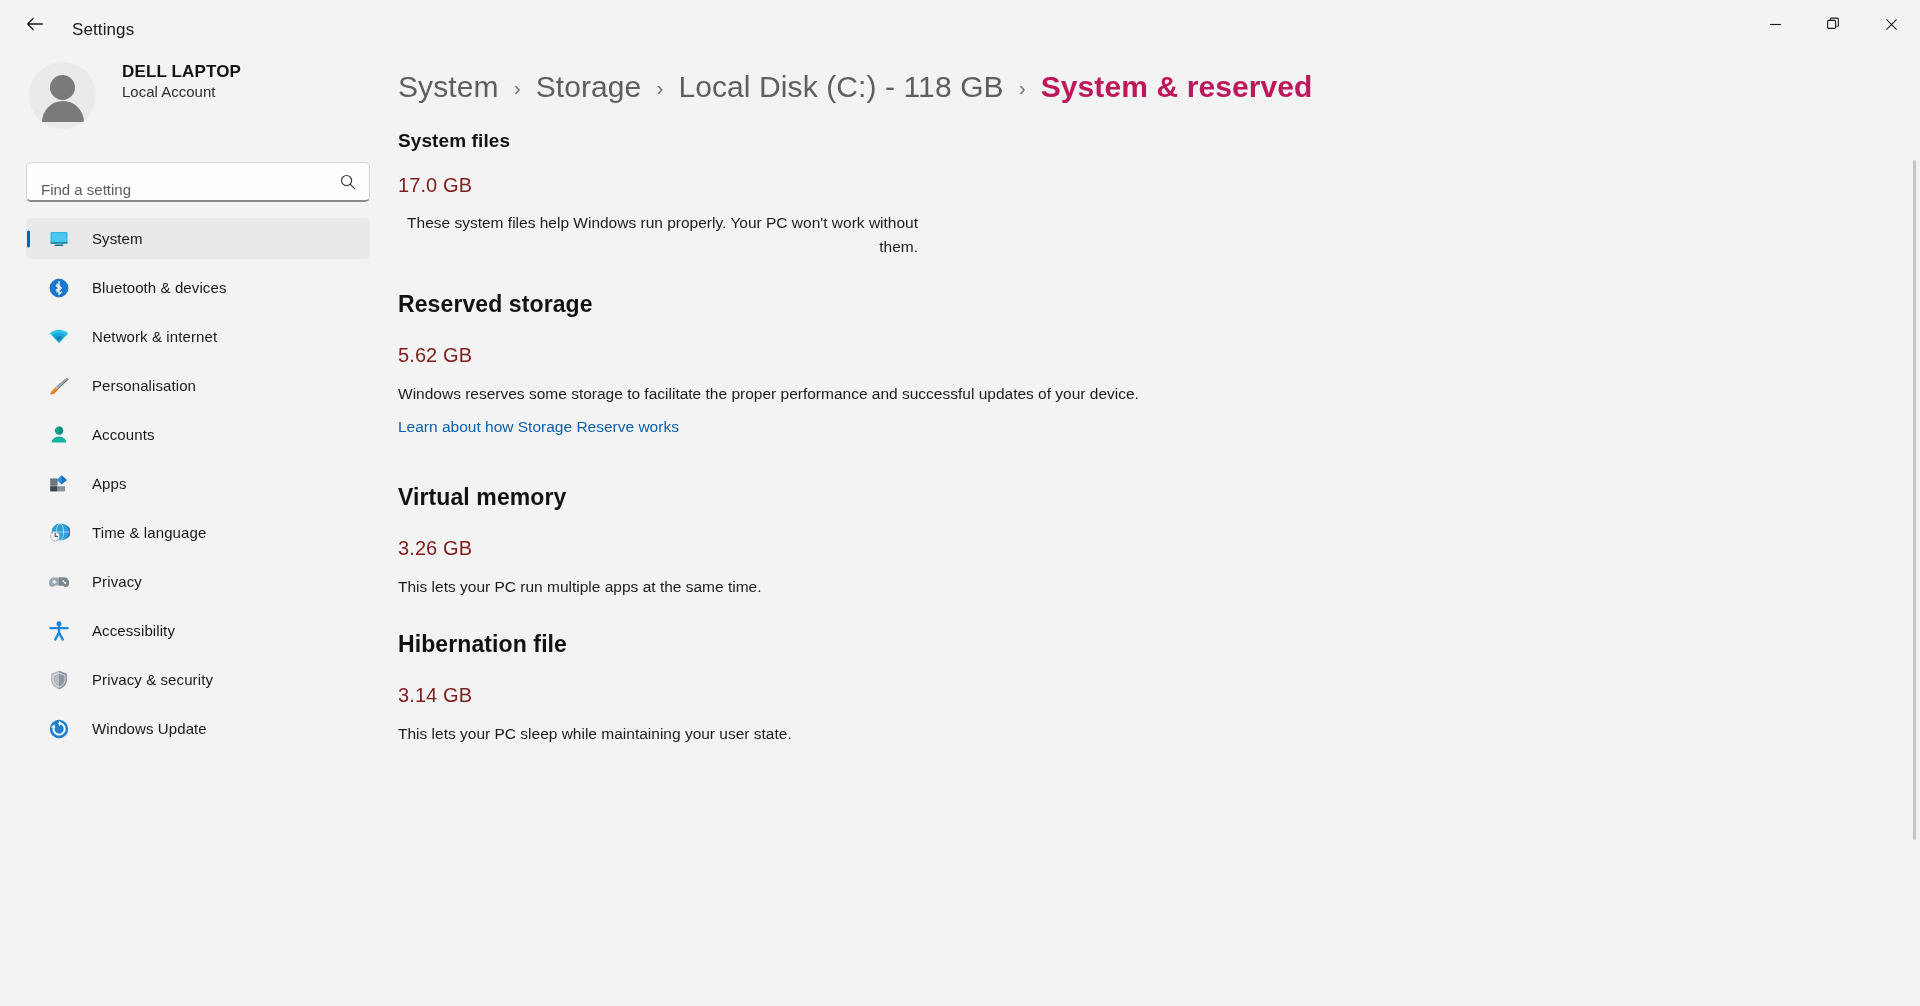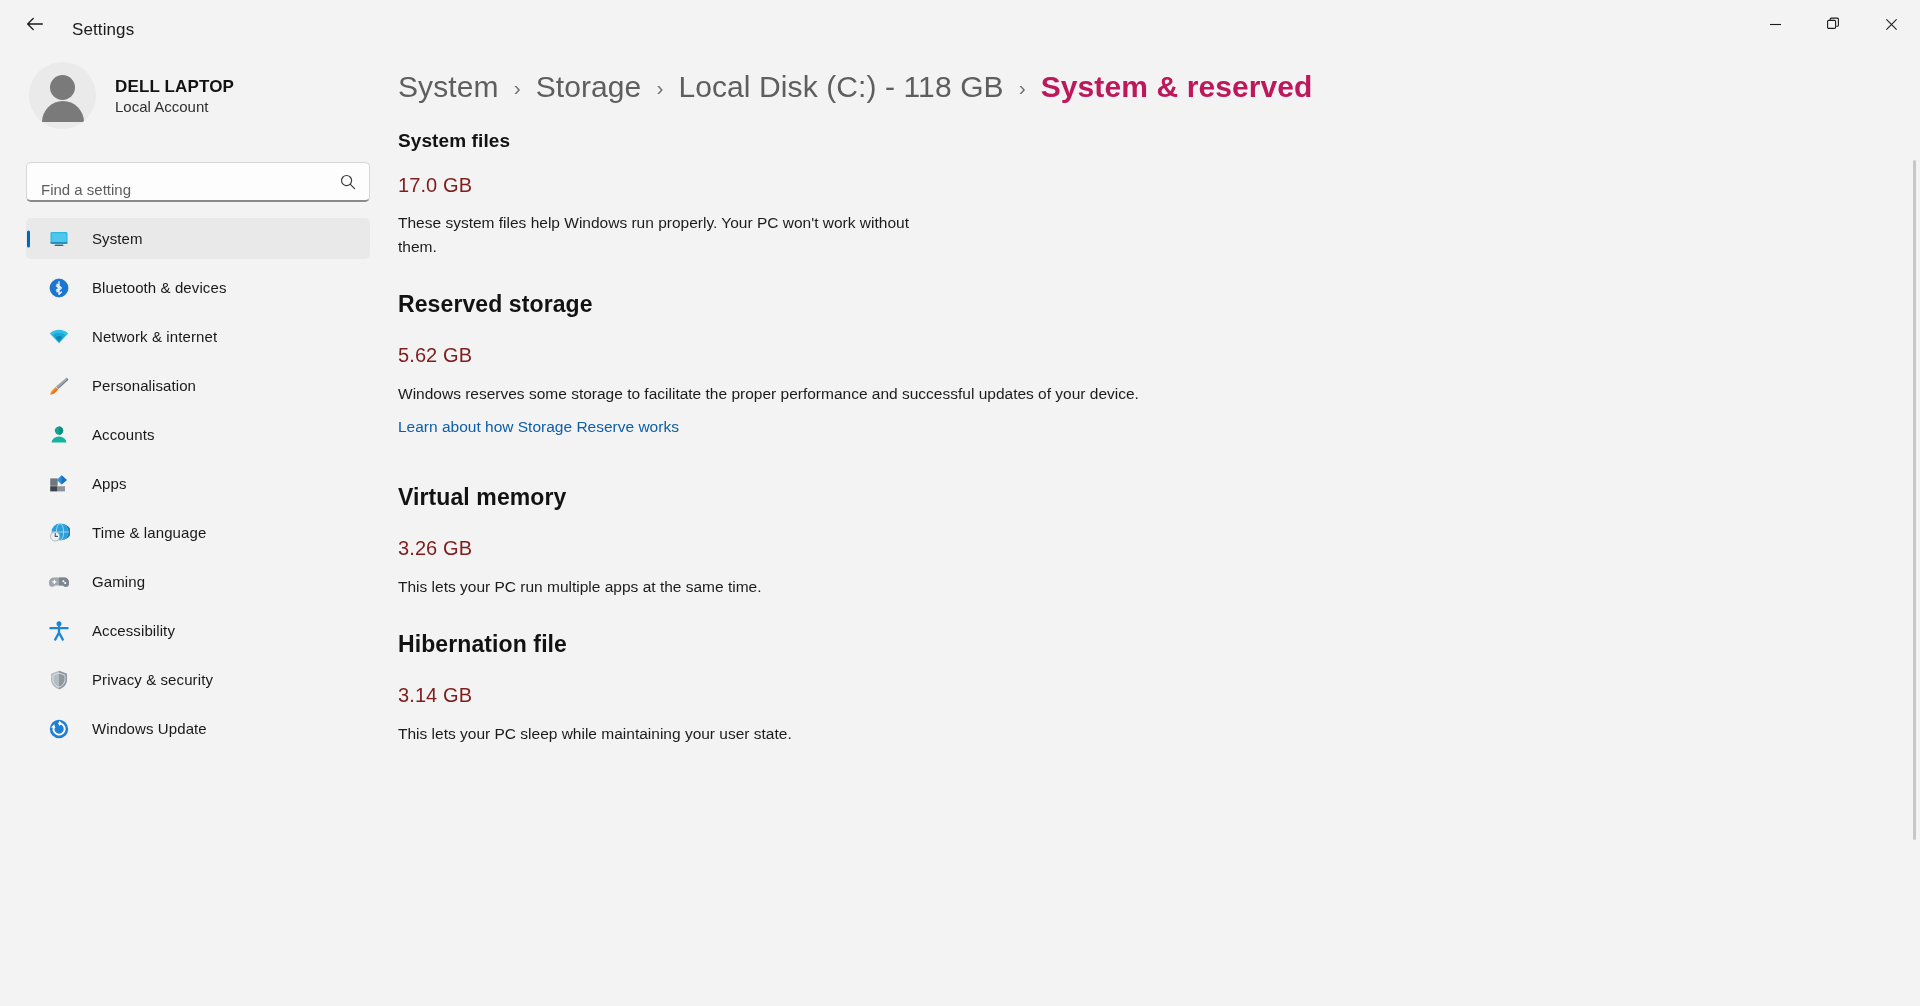--- a/index.html
+++ b/index.html
@@ -60,22 +60,21 @@
   
   .sidebar {
     width: 396px;
     flex: 0 0 396px;
     padding-left: 26px;
     padding-right: 26px;
     overflow: hidden;
   }
   .account {
     display: flex;
-    align-items: center;
-    gap: 19px;
+    gap: 26px;
     padding: 14px 0 4px 0;
     margin-left: 3px;
   }
   .avatar {
     width: 67px; height: 67px;
     border-radius: 50%;
     background: #eaeaea;
     display: flex; align-items: flex-end; justify-content: center;
     position: relative;
     overflow: hidden;
@@ -383,21 +382,21 @@
       <div class="nav-item">
         <span class="nav-icon">
           <svg width="22" height="22" viewBox="0 0 22 22">
             <path d="M5.6 6.6 H16.4 A4.6 4.6 0 0 1 21 11.2 V12.4 A3.4 3.4 0 0 1 17.6 15.8 A3 3 0 0 1 15 14.4 H7 A3 3 0 0 1 4.4 15.8 A3.4 3.4 0 0 1 1 12.4 V11.2 A4.6 4.6 0 0 1 5.6 6.6 Z" fill="#9ea6ae"></path>
             <path d="M11 6.6 H16.4 A4.6 4.6 0 0 1 21 11.2 V12.4 A3.4 3.4 0 0 1 17.6 15.8 A3 3 0 0 1 15 14.4 H11 Z" fill="#7d858e"></path>
             <path d="M6.4 9.4 V12.4 M4.9 10.9 H7.9" stroke="#ffffff" stroke-width="1.2" stroke-linecap="round"></path>
             <circle cx="15.4" cy="10.2" r="1.05" fill="#ffffff"></circle>
             <circle cx="17.2" cy="12" r="1.05" fill="#ffffff"></circle>
           </svg>
         </span>
-        <span class="nav-label">Gaming</span>
+        <span class="nav-label">Privacy</span>
       </div>
 
       <div class="nav-item">
         <span class="nav-icon">
           <svg width="22" height="22" viewBox="0 0 22 22">
             <circle cx="11" cy="3.8" r="2.5" fill="#1a86d9"></circle>
             <path d="M2.4 8.2 H19.6" stroke="#1a86d9" stroke-width="2.3" stroke-linecap="round"></path>
             <path d="M11 7 V12.6 M11 12.6 L7.2 19.6 M11 12.6 L14.8 19.6" stroke="#1a86d9" stroke-width="2.3" stroke-linecap="round" fill="none"></path>
           </svg>
         </span>
@@ -440,21 +439,21 @@
       <span class="crumb">Local Disk (C:) - 118 GB</span>
       <span class="crumb-sep">›</span>
       <span class="crumb current">System &amp; reserved</span>
     </div>
 
     <div class="section" style="margin-top:26px;">
       <div class="sec-h small">System files</div>
       <div class="sp-h-size"></div>
       <div class="sec-size">17.0 GB</div>
       <div class="sp-size-desc"></div>
-      <div class="sec-desc" style="max-width:520px;">These system files help Windows run properly. Your PC won't work without them.</div>
+      <div class="sec-desc" style="max-width:520px;text-align:right;">These system files help Windows run properly. Your PC won't work without them.</div>
     </div>
 
     <div class="section" style="margin-top:32px;">
       <div class="sec-h large">Reserved storage</div>
       <div style="height:26px;"></div>
       <div class="sec-size">5.62 GB</div>
       <div style="height:15px;"></div>
       <div class="sec-desc">Windows reserves some storage to facilitate the proper performance and successful updates of your device.</div>
       <div style="height:12px;"></div>
       <a class="sec-link">Learn about how Storage Reserve works</a>

